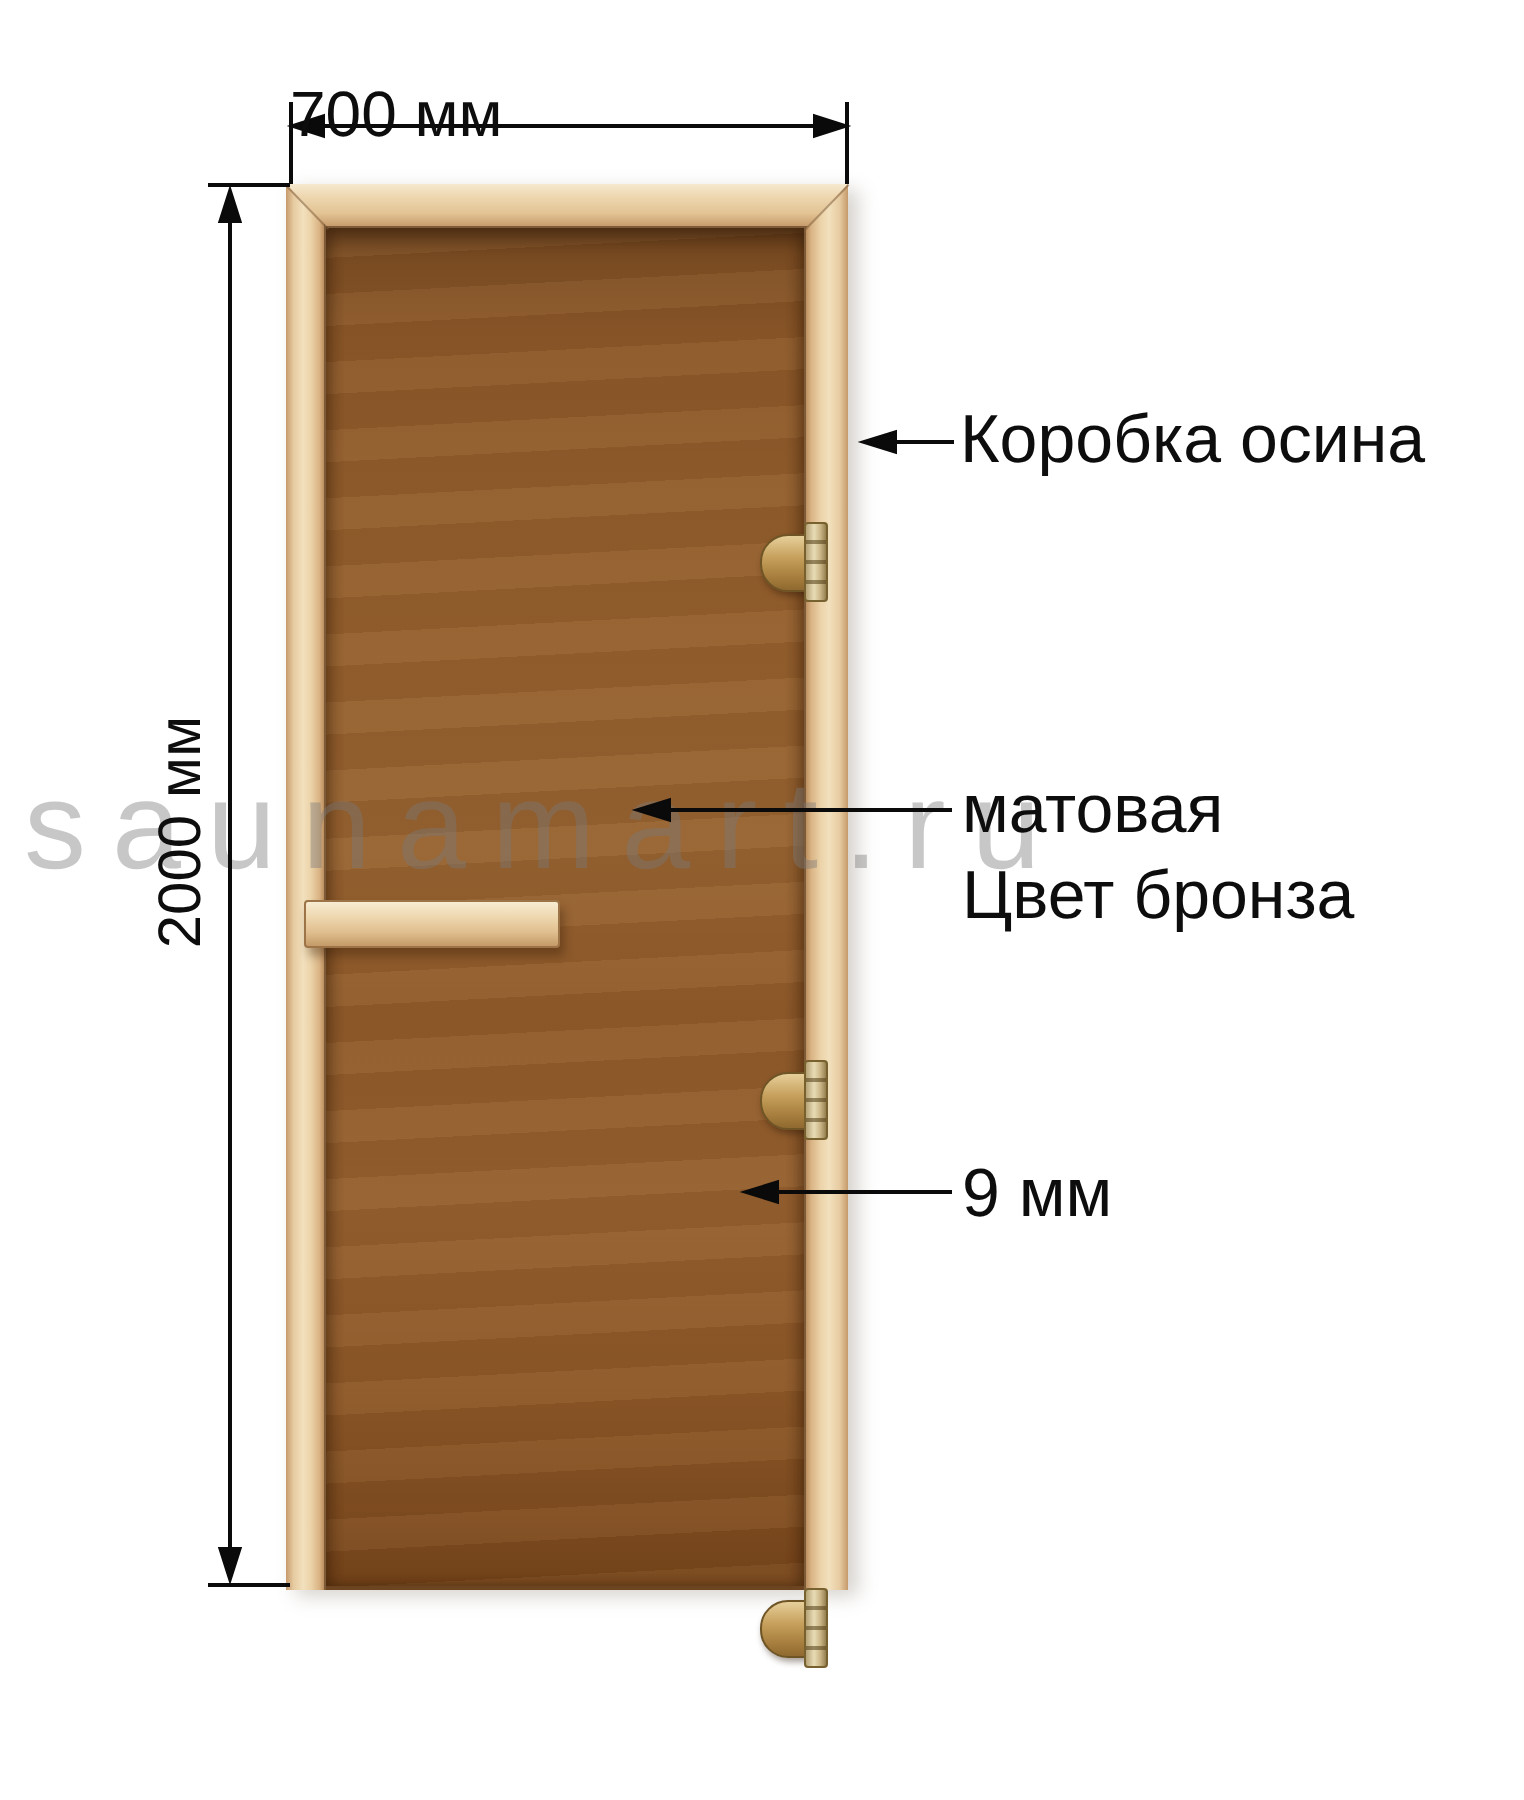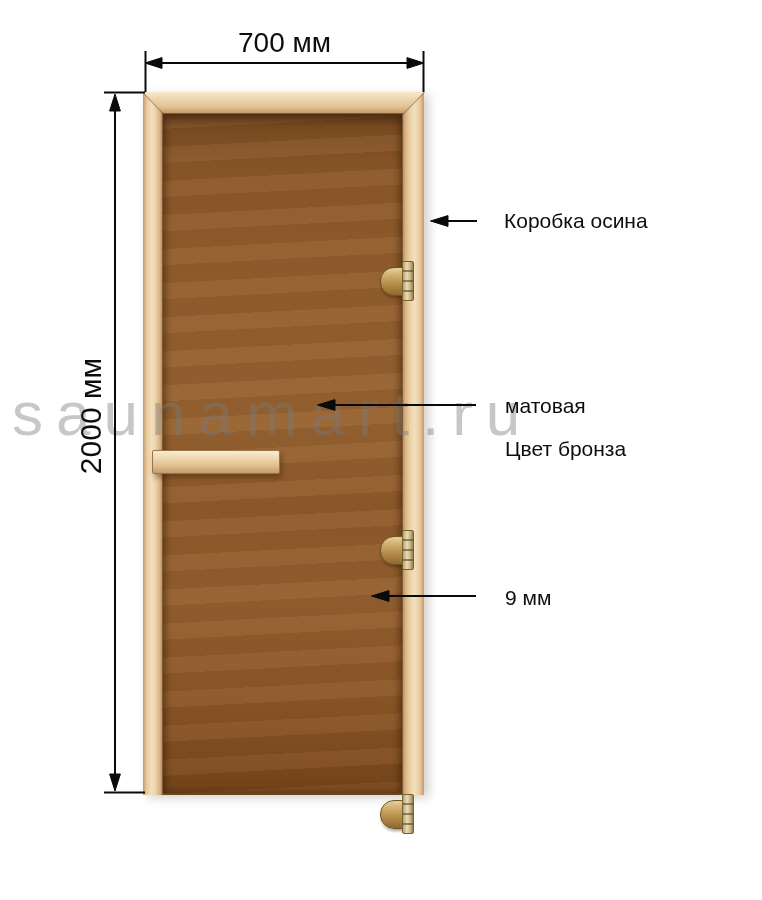--- a/index.html
+++ b/index.html
@@ -45,24 +45,24 @@
   .hinge-1{top:169px;} .hinge-2{top:438px;} .hinge-3{top:702px;}
 
   
   .watermark{position:absolute;left:12px;top:378px;width:750px;z-index:2;
     font-size:62px;letter-spacing:13px;white-space:nowrap;
     color:rgba(122,122,122,0.42);}
 
   
   .overlay-svg{position:absolute;left:0;top:0;z-index:3;}
   .dim-label,.ann-label{position:absolute;color:#0d0d0d;z-index:4;}
-  .dim-width-label{left:145px;top:27px;width:279px;text-align:center;font-size:28px;}
+  .dim-width-label{left:145px;top:39px;width:279px;font-size:32px;}
   .dim-height-label{left:-4px;top:396px;width:190px;height:40px;line-height:40px;text-align:center;
     font-size:30px;transform:rotate(-90deg);}
-  .ann-label{font-size:21px;line-height:43px;margin-left:24px;}
+  .ann-label{font-size:34px;line-height:43px;}
   .ann-1{left:480px;top:199px;}
   .ann-2{left:481px;top:384px;}
   .ann-3{left:481px;top:576px;}
   .ann-line{display:block;}
 </style>
 </head>
 <body>
 
 <div class="canvas">
 

